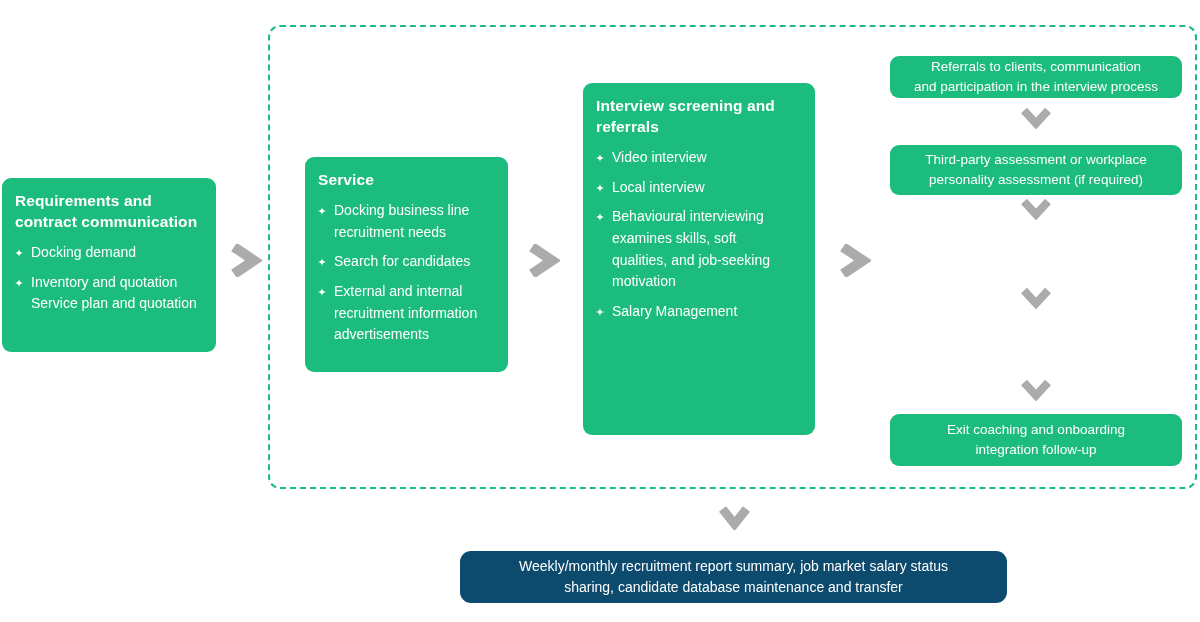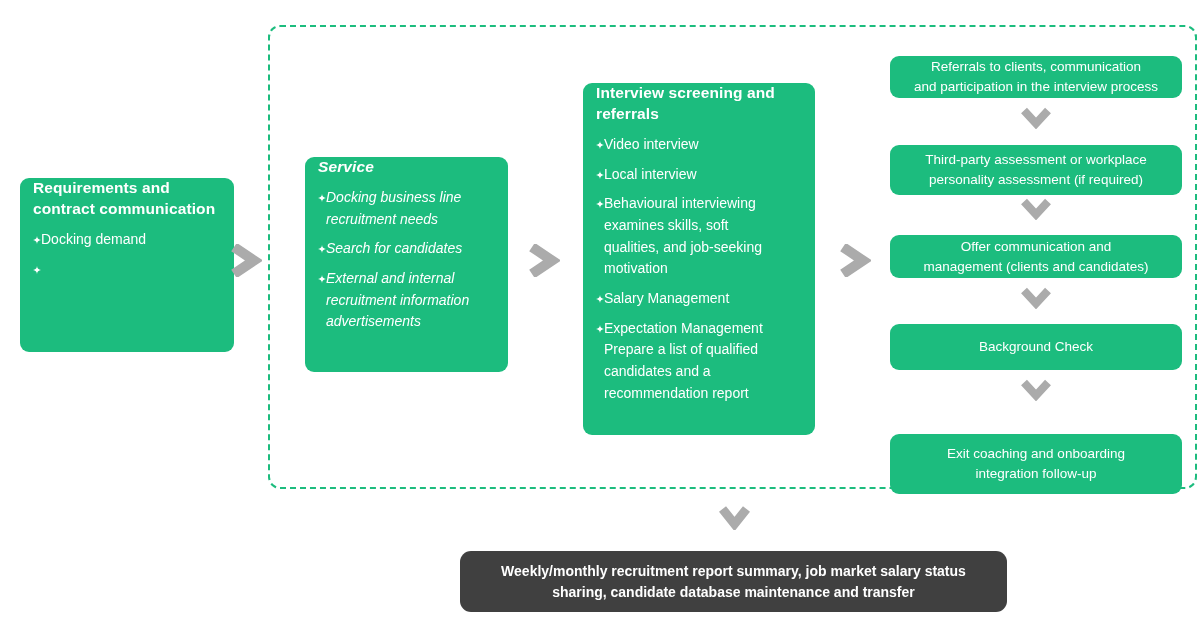--- a/index.html
+++ b/index.html
@@ -10,32 +10,33 @@
     width: 1200px;
     height: 622px;
     background: #ffffff;
     overflow: hidden;
   }
   .stage-box {
     position: absolute;
     background: #1cbc7e;
     border-radius: 9px;
     color: #ffffff;
-    padding: 0 13px;
+    padding: 13px 13px;
   }
   .stage-title {
     font-size: 15.5px;
     font-weight: bold;
     line-height: 1.35;
     margin-bottom: 9px;
     letter-spacing: 0.1px;
   }
   .bullet-item {
     display: flex;
     align-items: flex-start;
+    gap: 8px;
     margin-top: 8px;
   }
   .bullet-icon {
     flex: 0 0 auto;
     width: 8px;
     height: 8px;
     margin-top: 7px;
   }
   .bullet-text {
     font-size: 14px;
@@ -75,63 +76,64 @@
   }
   .step-arrow {
     position: absolute;
     left: 1021px;
   }
   .summary-box {
     position: absolute;
     left: 460px;
     top: 551px;
     width: 547px;
-    height: 61px;
-    background: #404040;
+    height: 52px;
+    background: #0c4a6e;
     border-radius: 11px;
     color: #ffffff;
     display: flex;
     align-items: center;
     justify-content: center;
     text-align: center;
-    font-weight: bold;
   }
   .summary-text {
     font-size: 14px;
     line-height: 1.5;
     white-space: pre-line;
   }
 </style>
 </head>
 <body>
 
 <div class="page">
 
-  <section class="stage-box" style="left:2px; top:178px; width:214px; height:174px;margin-left:18px;">
+  <section class="stage-box" style="left:2px; top:178px; width:214px; height:174px;">
     <h2 class="stage-title">Requirements and contract communication</h2>
     <div class="bullet-item">
       <svg class="bullet-icon" viewBox="0 0 16 16">
         <path d="M8 0 C8.6 5 11 7.4 16 8 C11 8.6 8.6 11 8 16 C7.4 11 5 8.6 0 8 C5 7.4 7.4 5 8 0 Z" fill="#ffffff"></path>
       </svg>
       <span class="bullet-text">Docking demand</span>
     </div>
     <div class="bullet-item">
       <svg class="bullet-icon" viewBox="0 0 16 16">
         <path d="M8 0 C8.6 5 11 7.4 16 8 C11 8.6 8.6 11 8 16 C7.4 11 5 8.6 0 8 C5 7.4 7.4 5 8 0 Z" fill="#ffffff"></path>
       </svg>
+      <span class="bullet-text">Inventory and quotation
+Service plan and quotation</span>
     </div>
   </section>
 
   <svg class="flow-arrow" style="left:226px; top:244px;" width="36" height="33" viewBox="0 0 36 33">
     <path d="M8 3 L28 16.5 L8 30" fill="none" stroke="#ababab" stroke-width="10"></path>
   </svg>
 
   <div class="dashed-container"></div>
 
-  <section class="stage-box" style="left:305px; top:157px; width:203px; height:215px;font-style:italic;">
+  <section class="stage-box" style="left:305px; top:157px; width:203px; height:215px;">
     <h2 class="stage-title">Service</h2>
     <div class="bullet-item">
       <svg class="bullet-icon" viewBox="0 0 16 16">
         <path d="M8 0 C8.6 5 11 7.4 16 8 C11 8.6 8.6 11 8 16 C7.4 11 5 8.6 0 8 C5 7.4 7.4 5 8 0 Z" fill="#ffffff"></path>
       </svg>
       <span class="bullet-text">Docking business line
 recruitment needs</span>
     </div>
     <div class="bullet-item">
       <svg class="bullet-icon" viewBox="0 0 16 16">
@@ -175,29 +177,20 @@
 examines skills, soft
 qualities, and job-seeking
 motivation</span>
     </div>
     <div class="bullet-item">
       <svg class="bullet-icon" viewBox="0 0 16 16">
         <path d="M8 0 C8.6 5 11 7.4 16 8 C11 8.6 8.6 11 8 16 C7.4 11 5 8.6 0 8 C5 7.4 7.4 5 8 0 Z" fill="#ffffff"></path>
       </svg>
       <span class="bullet-text">Salary Management</span>
     </div>
-    <div class="bullet-item">
-      <svg class="bullet-icon" viewBox="0 0 16 16">
-        <path d="M8 0 C8.6 5 11 7.4 16 8 C11 8.6 8.6 11 8 16 C7.4 11 5 8.6 0 8 C5 7.4 7.4 5 8 0 Z" fill="#ffffff"></path>
-      </svg>
-      <span class="bullet-text">Expectation Management
-Prepare a list of qualified
-candidates and a
-recommendation report</span>
-    </div>
   </section>
 
   <svg class="flow-arrow" style="left:835px; top:244px;" width="36" height="33" viewBox="0 0 36 33">
     <path d="M8 3 L28 16.5 L8 30" fill="none" stroke="#ababab" stroke-width="10"></path>
   </svg>
 
   <div class="step-box" style="top:56px; height:42px;">
     <span class="step-label">Referrals to clients, communication
 and participation in the interview process</span>
   </div>
@@ -208,38 +201,31 @@
 
   <div class="step-box" style="top:145px; height:50px;">
     <span class="step-label">Third-party assessment or workplace
 personality assessment (if required)</span>
   </div>
 
   <svg class="step-arrow" style="top:198px;" width="30" height="22" viewBox="0 0 30 22">
     <path d="M3 3.5 L15 16.5 L27 3.5" fill="none" stroke="#ababab" stroke-width="8"></path>
   </svg>
 
-  <div class="step-box" style="top:235px; height:43px;">
-    <span class="step-label">Offer communication and
-management (clients and candidates)</span>
-  </div>
 
   <svg class="step-arrow" style="top:287px;" width="30" height="22" viewBox="0 0 30 22">
     <path d="M3 3.5 L15 16.5 L27 3.5" fill="none" stroke="#ababab" stroke-width="8"></path>
   </svg>
 
-  <div class="step-box" style="top:324px; height:46px;">
-    <span class="step-label">Background Check</span>
-  </div>
 
   <svg class="step-arrow" style="top:379px;" width="30" height="22" viewBox="0 0 30 22">
     <path d="M3 3.5 L15 16.5 L27 3.5" fill="none" stroke="#ababab" stroke-width="8"></path>
   </svg>
 
-  <div class="step-box" style="top:414px; height:60px;margin-top:20px;">
+  <div class="step-box" style="top:414px; height:52px;">
     <span class="step-label">Exit coaching and onboarding
 integration follow-up</span>
   </div>
 
   <svg class="flow-arrow" style="left:719px; top:505px;" width="31" height="25" viewBox="0 0 31 25">
     <path d="M3.5 4 L15.5 19 L27.5 4" fill="none" stroke="#ababab" stroke-width="9"></path>
   </svg>
 
   <div class="summary-box">
     <span class="summary-text">Weekly/monthly recruitment report summary, job market salary status

